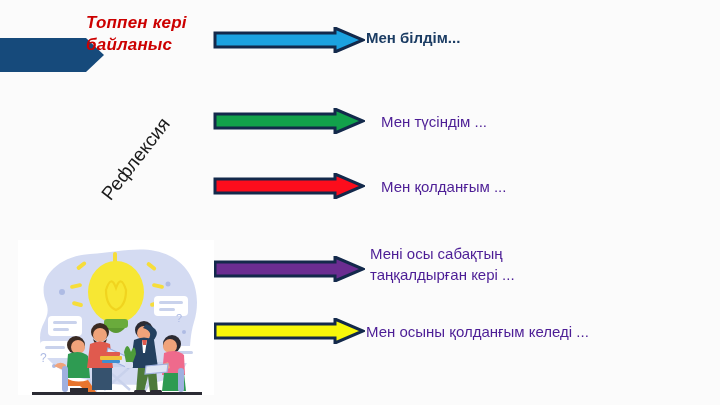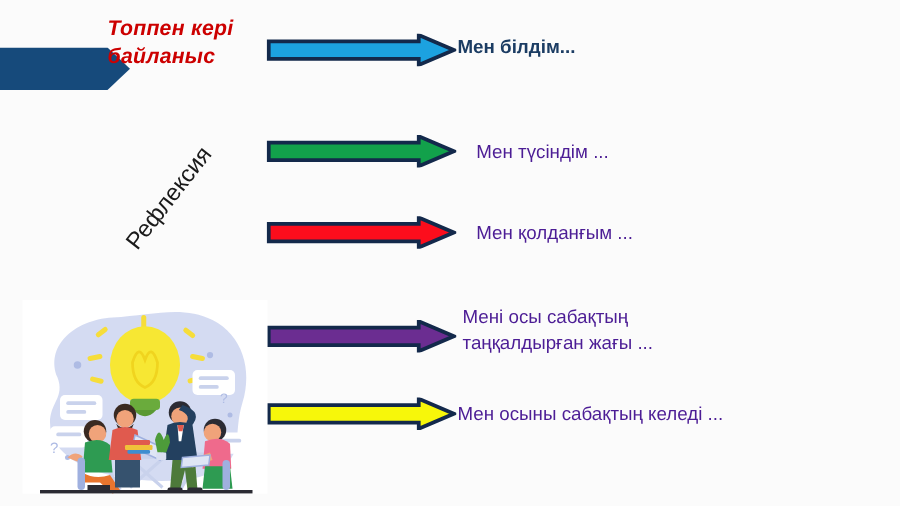--- a/index.html
+++ b/index.html
@@ -136,28 +136,28 @@
     </svg>
   </div>
   <div class="label" style="left:381px; top:176px">Мен қолданғым ...</div>
 
   <div class="arrow" style="top:256px">
     <svg viewBox="0 0 152 26" xmlns="http://www.w3.org/2000/svg">
       <polygon points="2,6 122,6 122,1 150,13 122,25 122,20 2,20" fill="#6b2d91" stroke="#13294b" stroke-width="3" stroke-linejoin="miter"></polygon>
     </svg>
   </div>
   <div class="label" style="left:370px; top:243px">Мені осы сабақтың
-таңқалдырған жағы ...</div>
+таңқалдырған кері ...</div>
 
   <div class="arrow" style="top:318px">
     <svg viewBox="0 0 152 26" xmlns="http://www.w3.org/2000/svg">
       <polygon points="2,6 122,6 122,1 150,13 122,25 122,20 2,20" fill="#f7f70a" stroke="#13294b" stroke-width="3" stroke-linejoin="miter"></polygon>
     </svg>
   </div>
-  <div class="label" style="left:366px; top:321px">Мен осыны сабақтың келеді ...</div>
+  <div class="label" style="left:366px; top:321px">Мен осыны қолданғым келеді ...</div>
 
   <div class="illus">
     <svg viewBox="0 0 196 155" width="196" height="155" xmlns="http://www.w3.org/2000/svg">
       <rect x="0" y="0" width="196" height="155" fill="#ffffff"></rect>
 
       <path d="M28,62 C18,38 40,16 72,14 C104,12 128,4 152,16 C176,28 184,56 176,82 C168,108 178,124 156,136 C134,148 96,146 70,140 C44,134 22,120 22,98 C22,82 34,78 28,62 Z" fill="#ccd5f0" opacity="0.85"></path>
 
       <g fill="#f6dd3a">
         <rect x="58" y="24" width="11" height="4" rx="2" transform="rotate(-38 63 26)"></rect>
         <rect x="52" y="44" width="12" height="4" rx="2" transform="rotate(-12 58 46)"></rect>

